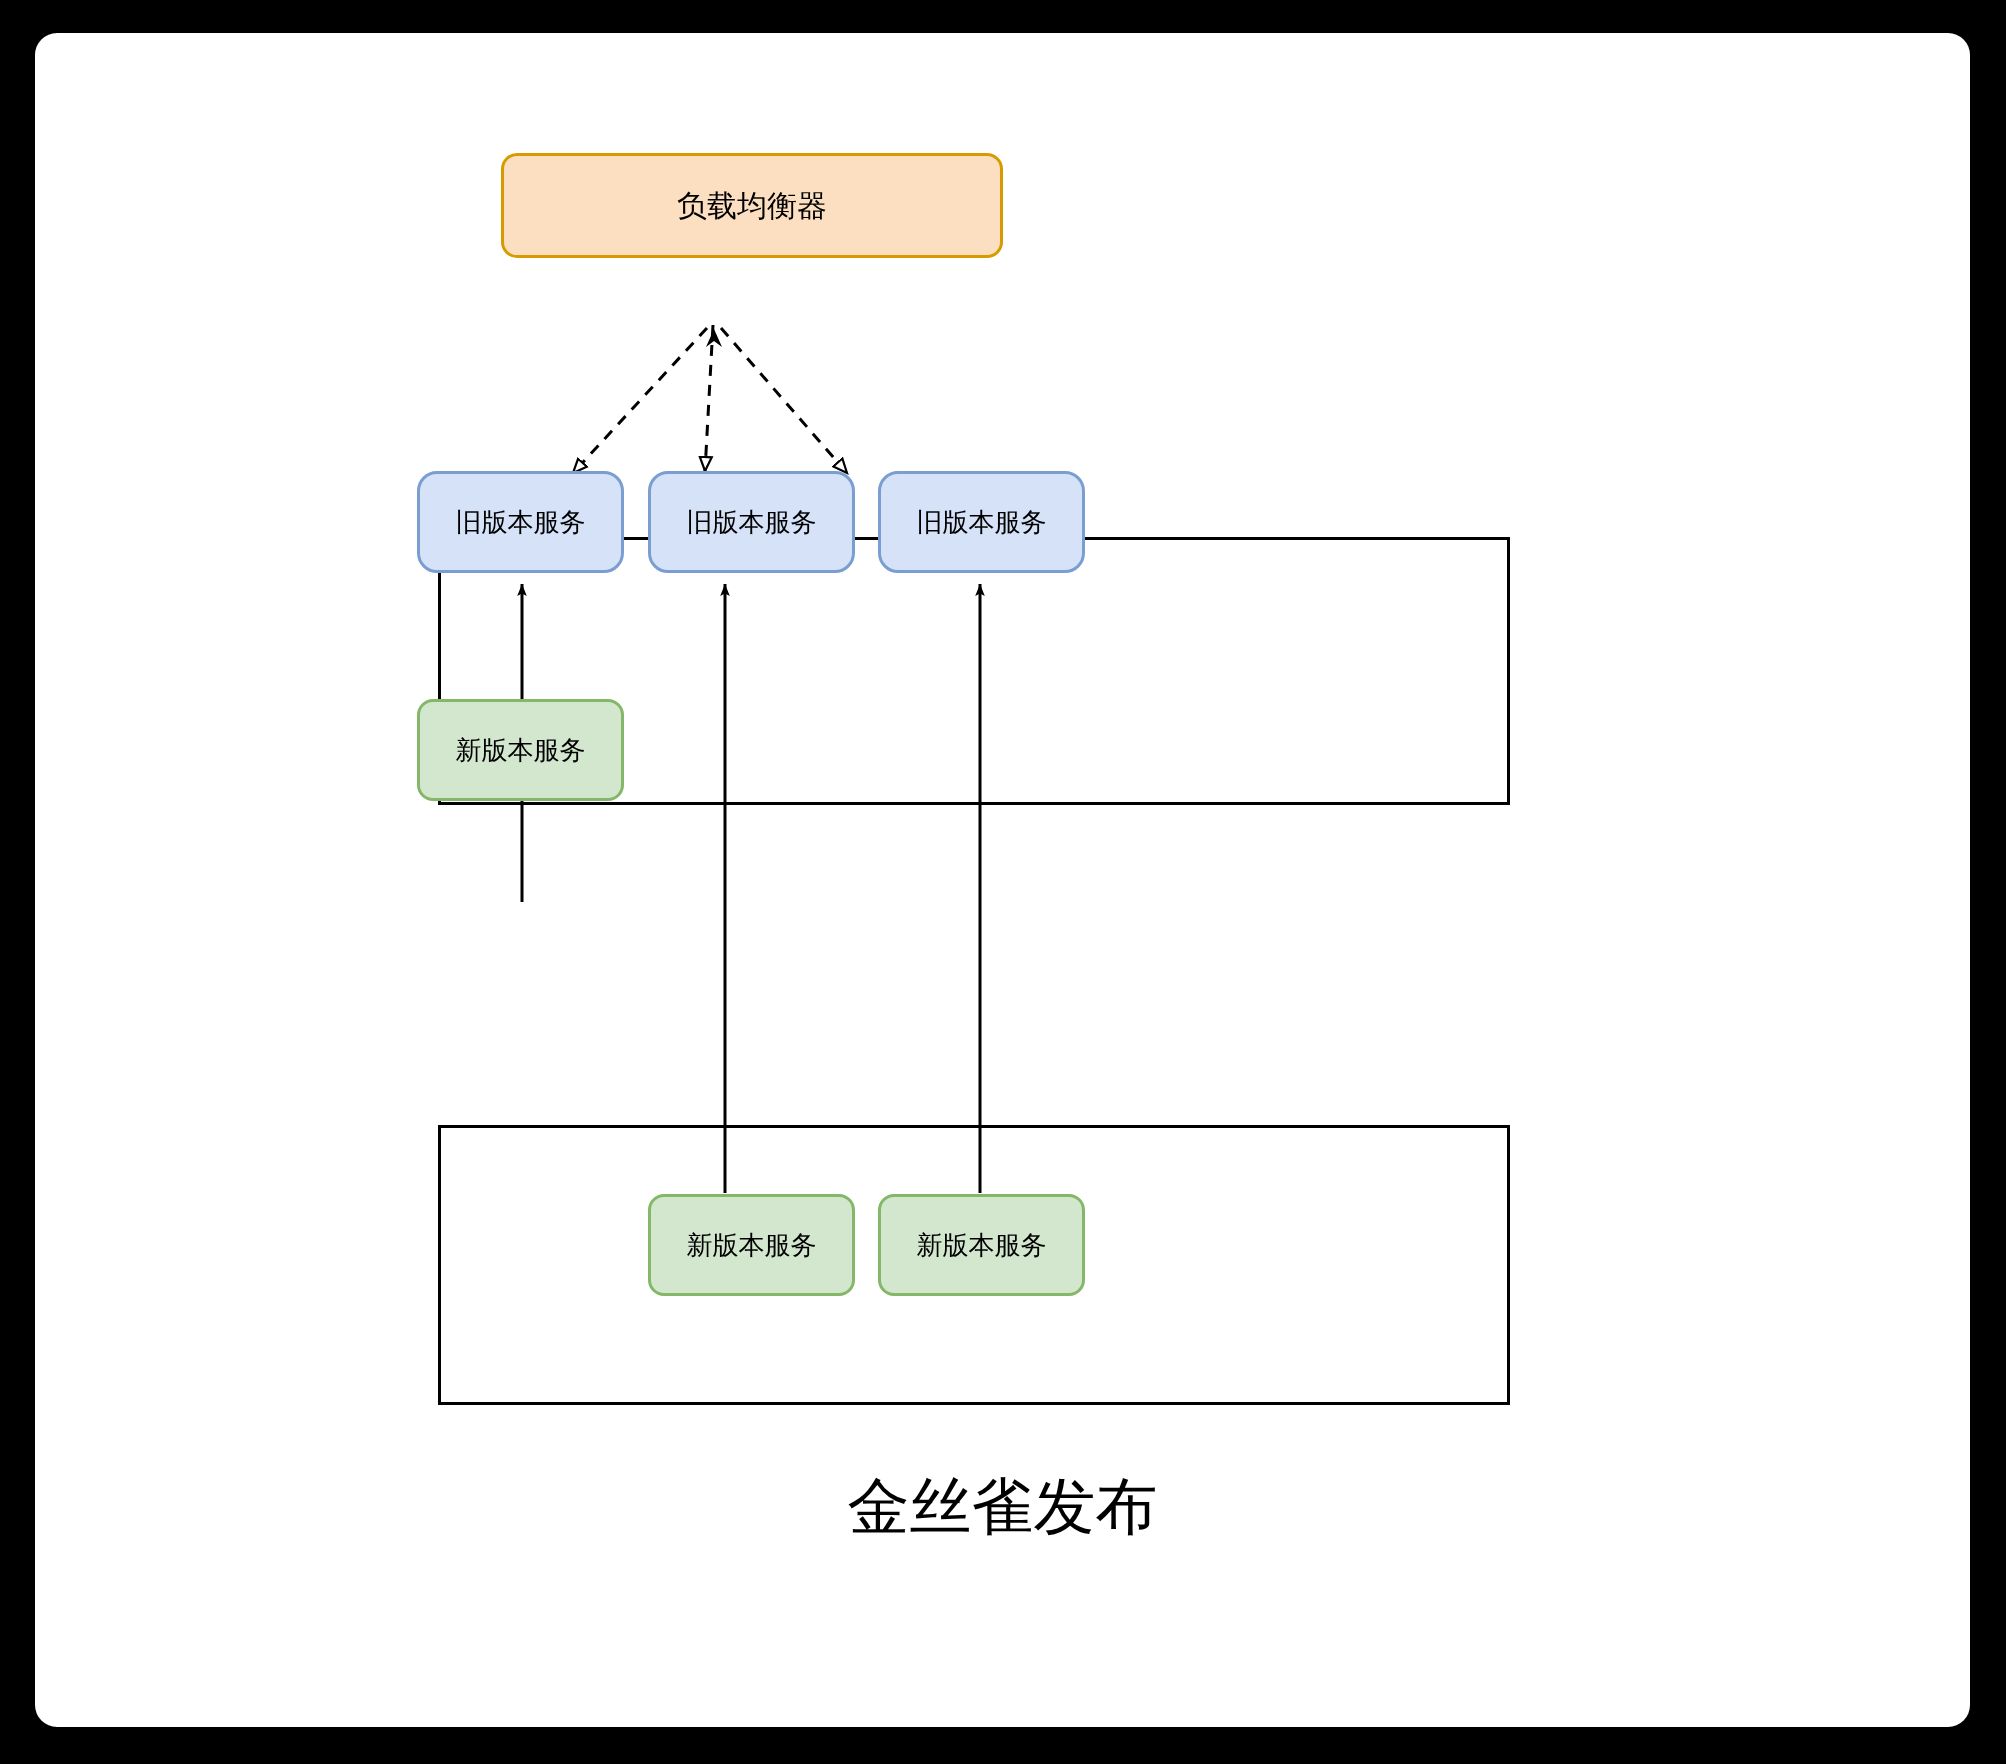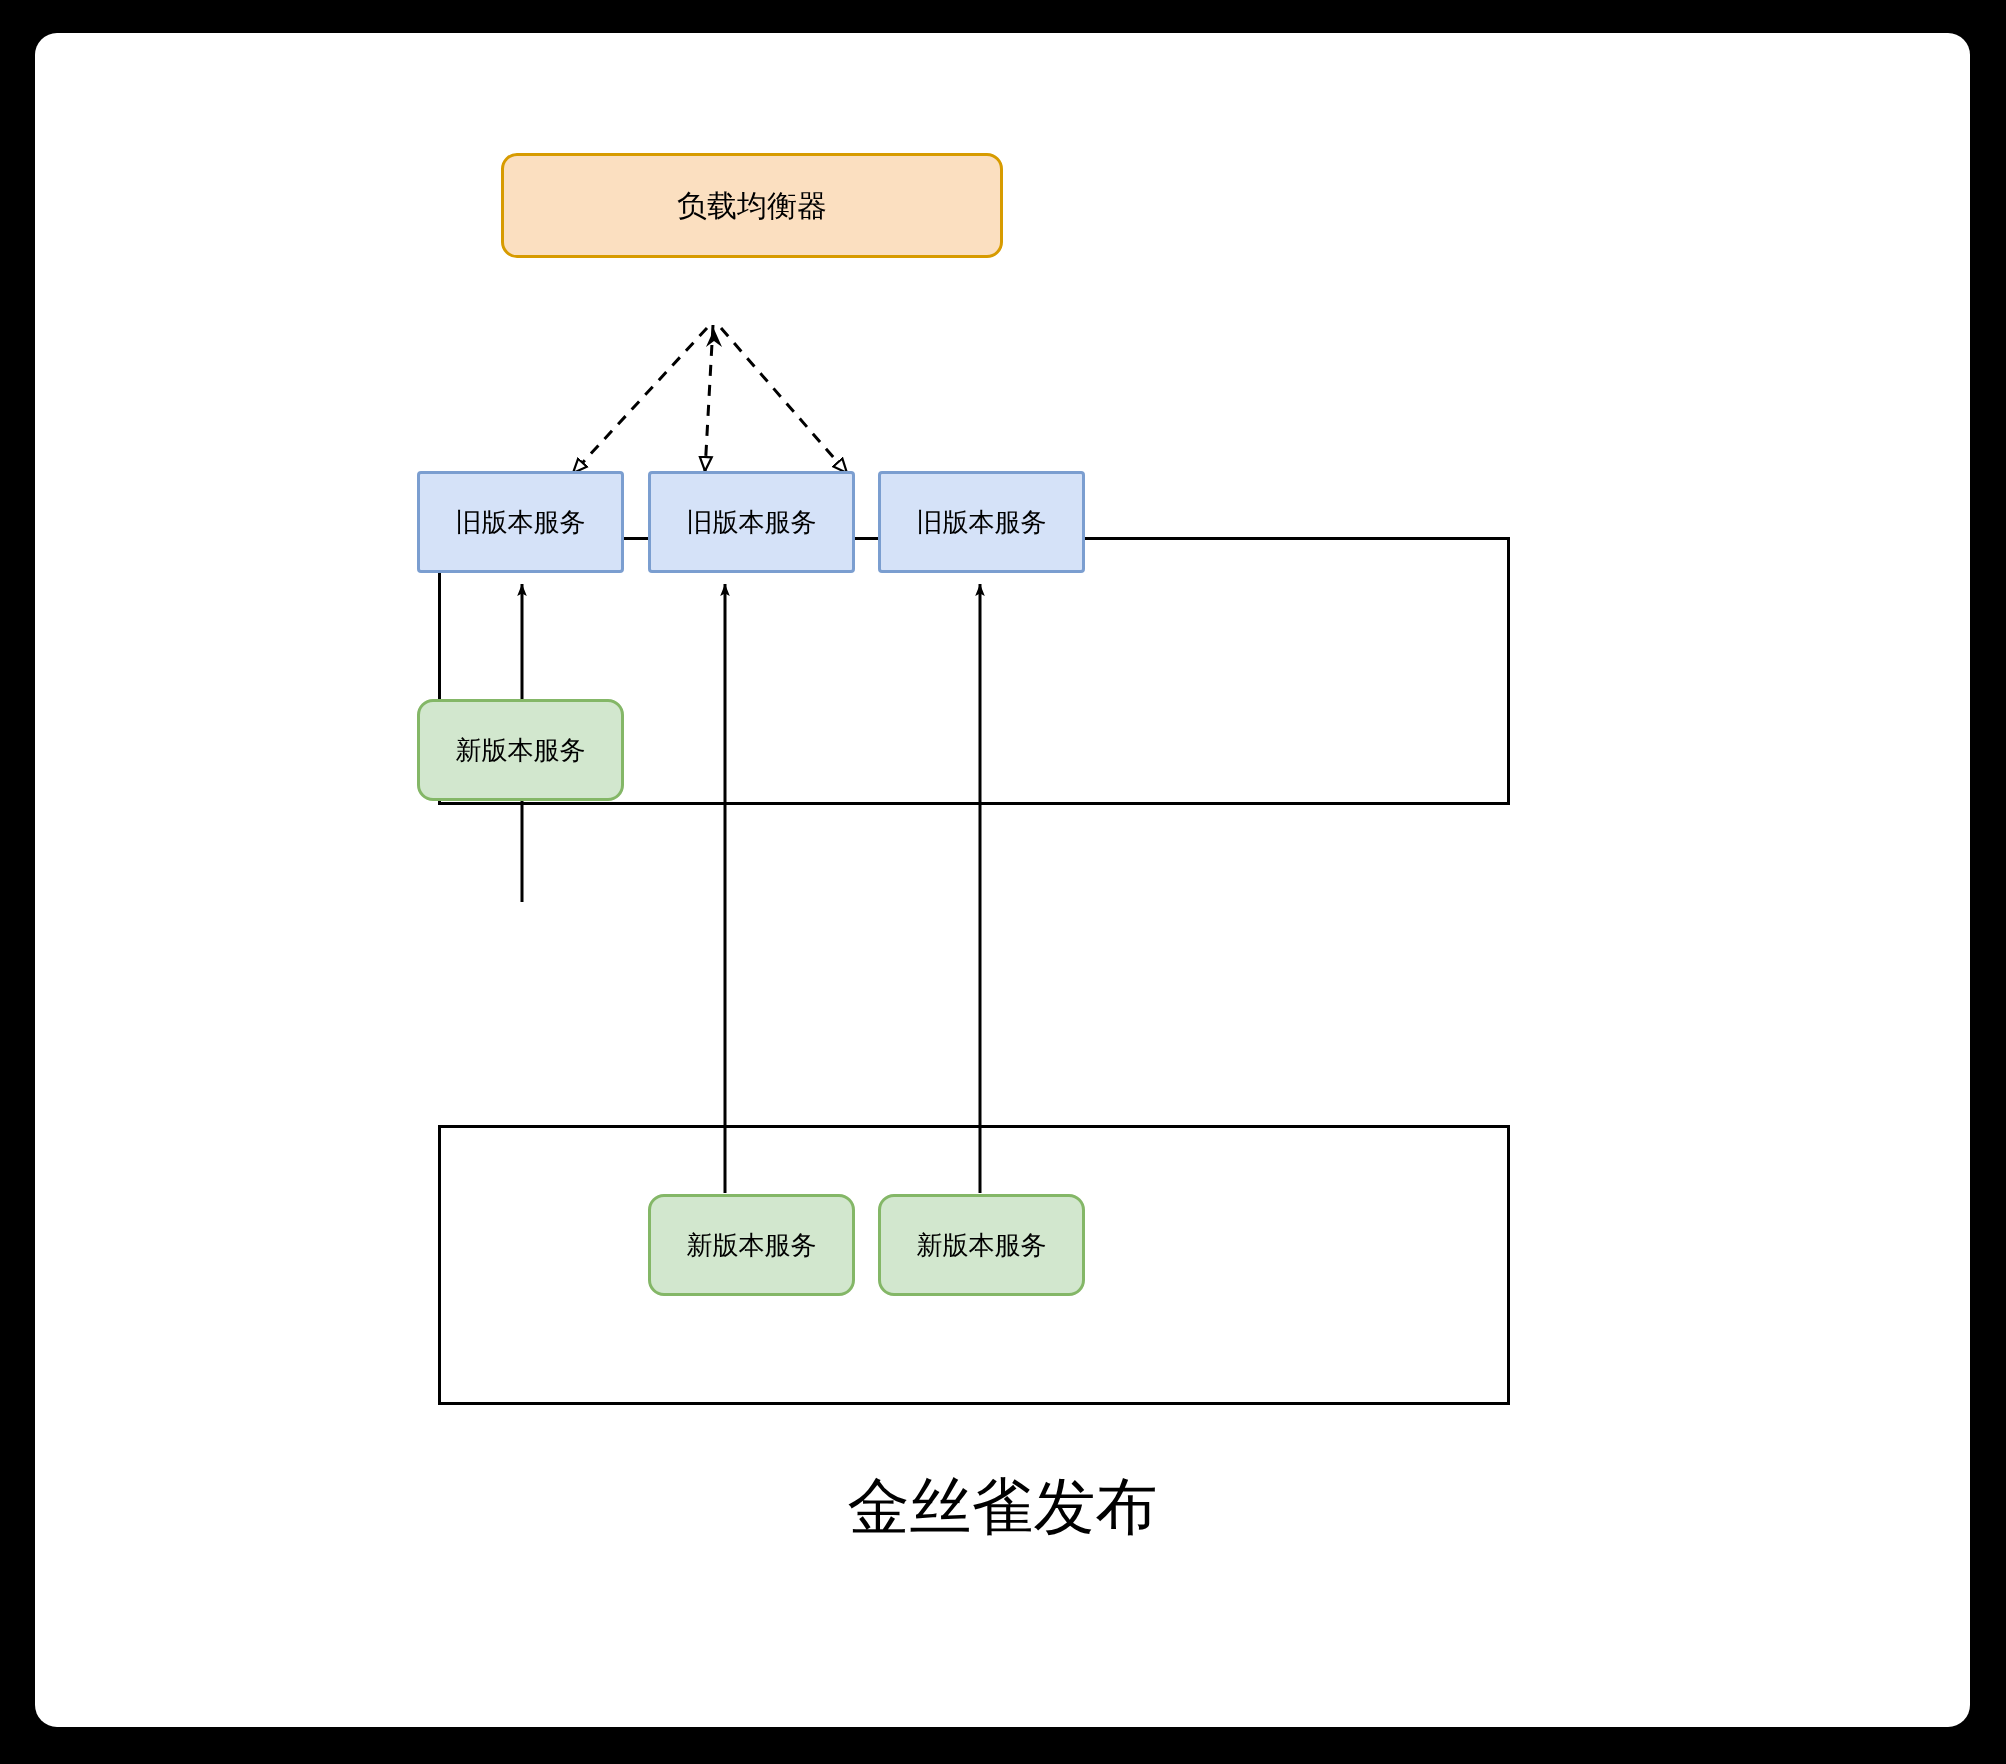--- a/index.html
+++ b/index.html
@@ -40,21 +40,21 @@
     color: #000000;
     line-height: 1.25;
   }
   .node-lb {
     border-radius: 16px;
     border: 3px solid #d79b00;
     background: #fbdfc0;
     font-size: 30px;
   }
   .node-old {
-    border-radius: 4px;
+    border-radius: 20px;
     border: 3px solid #7b9ed0;
     background: #d5e2f8;
     font-size: 26px;
   }
   .node-new {
     border-radius: 16px;
     border: 3px solid #84b767;
     background: #d2e7ce;
     font-size: 26px;
   }

